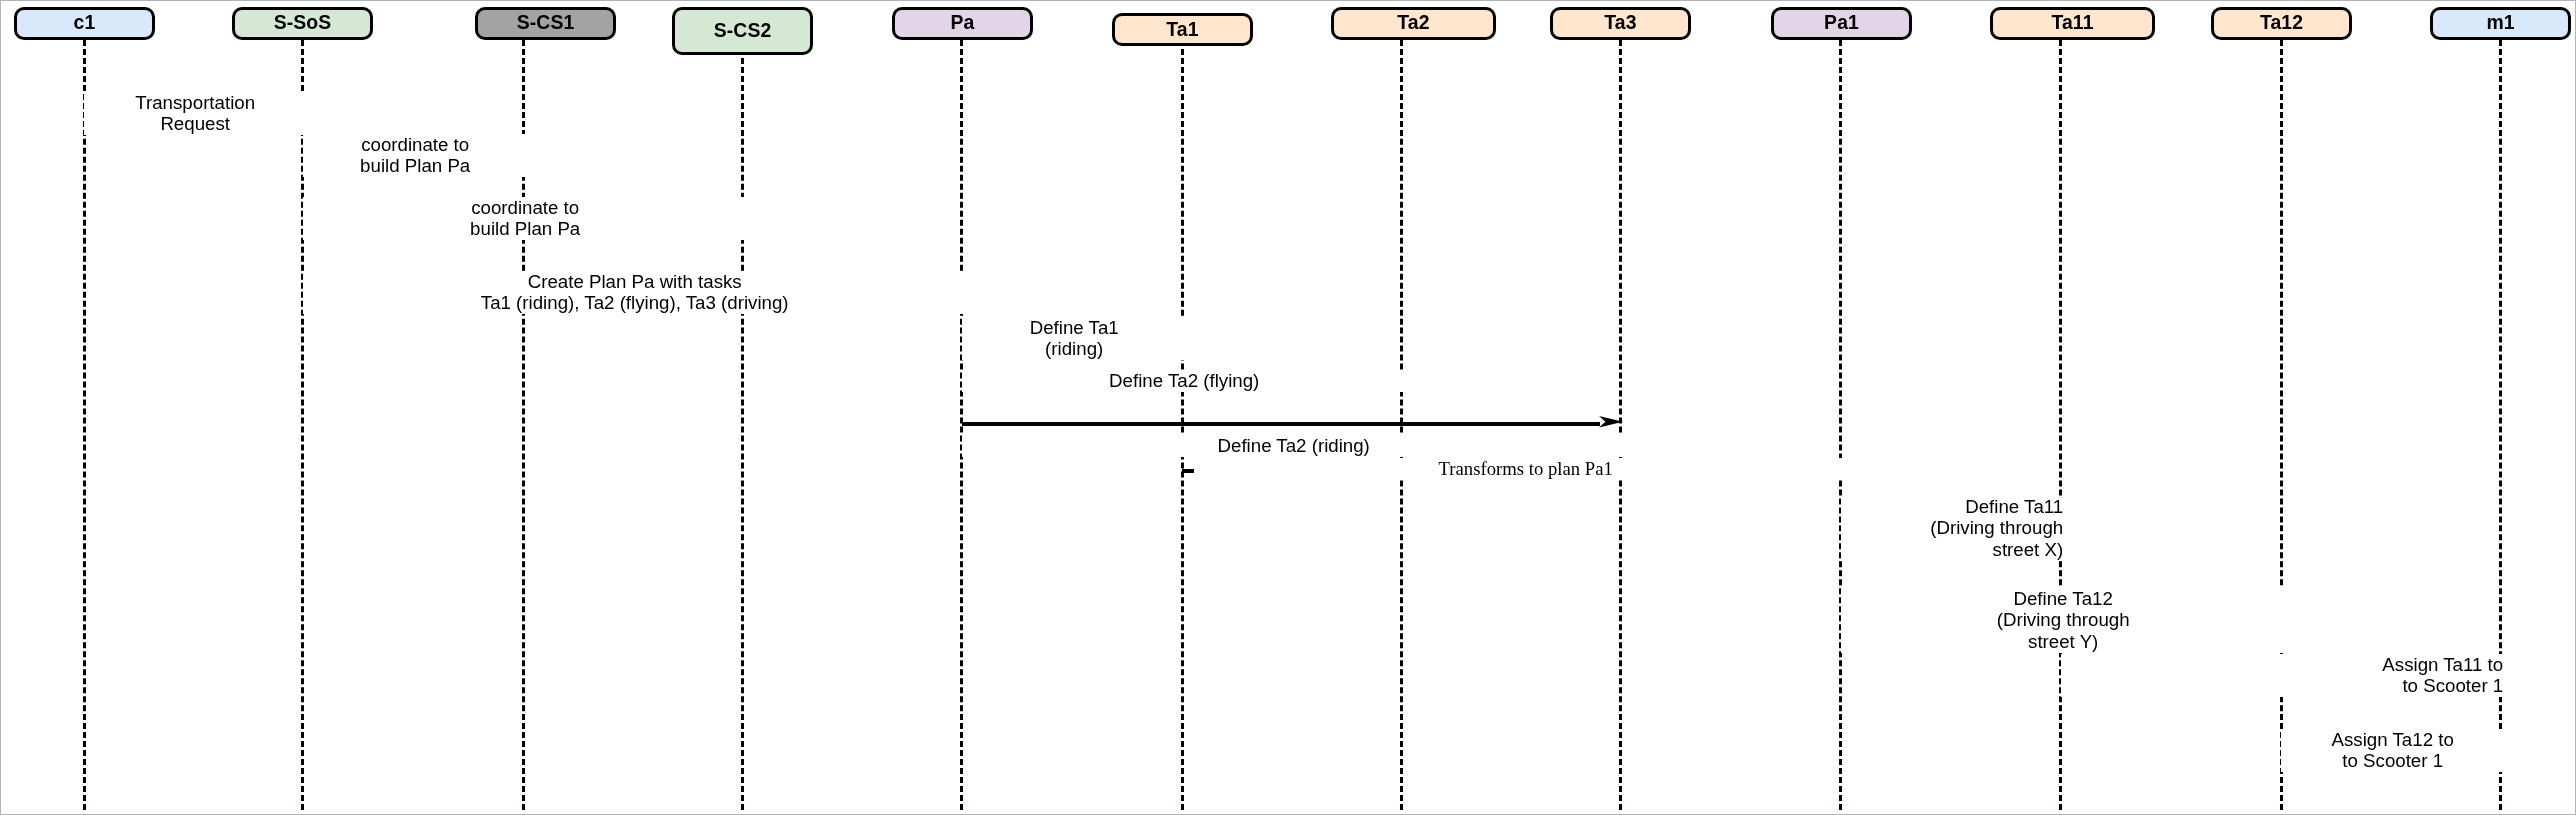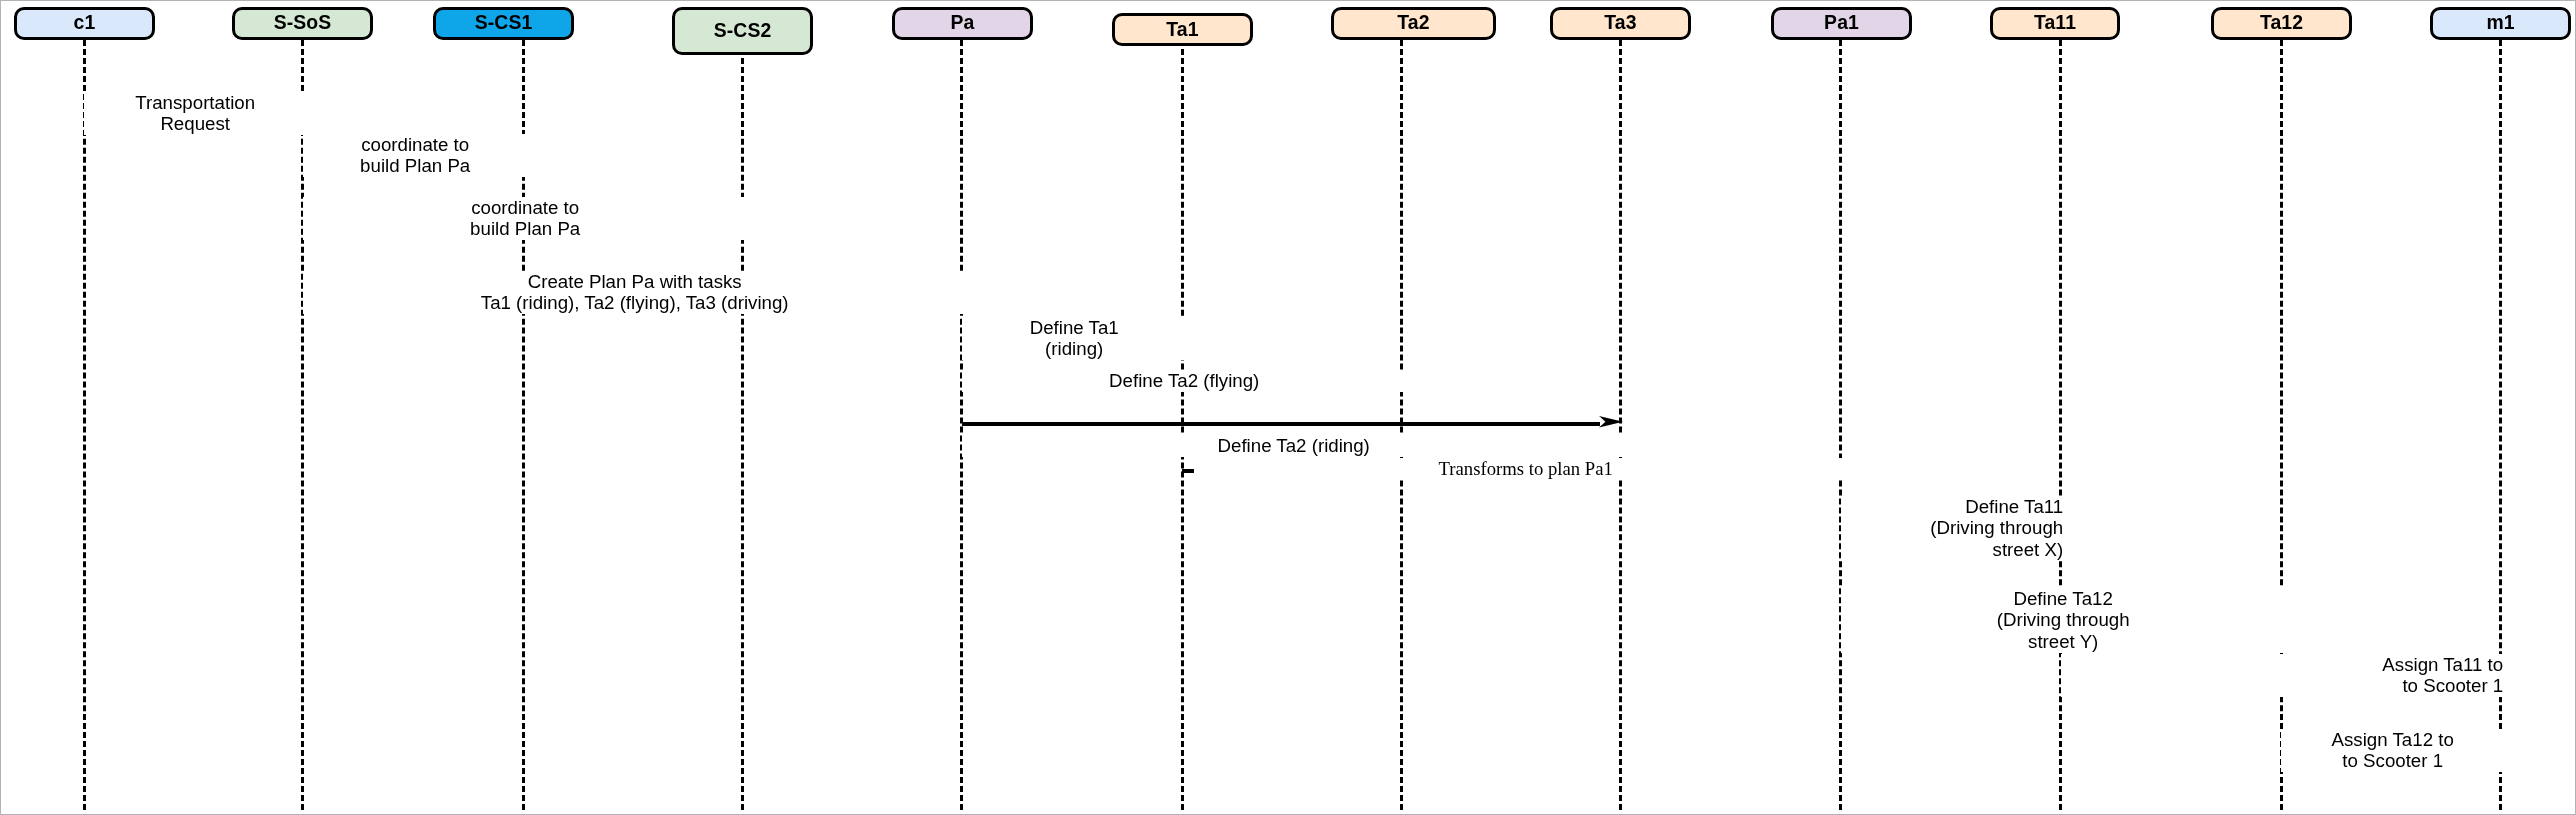--- a/index.html
+++ b/index.html
@@ -210,42 +210,42 @@
 to Scooter 1</div>
       </div>
     </div>
   <div id="participants-layer">
       <div class="participant" style="left: 13px; top: 5.7px; width: 141px; height: 33px; background: rgb(218, 232, 252);">
         <span>c1</span>
       </div>
       <div class="participant" style="left: 231px; top: 5.7px; width: 141px; height: 33px; background: rgb(213, 232, 212);">
         <span>S-SoS</span>
       </div>
-      <div class="participant" style="left: 432px; top: 5.7px; width: 141px; height: 33px; background: #0ea5e9;">
+      <div class="participant" style="left: 474px; top: 5.7px; width: 141px; height: 33px; background: #a3a3a3;">
         <span>S-CS1</span>
       </div>
       <div class="participant" style="left: 671px; top: 5.7px; width: 141px; height: 48px; background: rgb(213, 232, 212);">
         <span>S-CS2</span>
       </div>
       <div class="participant" style="left: 891px; top: 5.7px; width: 141px; height: 33px; background: rgb(225, 213, 231);">
         <span>Pa</span>
       </div>
       <div class="participant" style="left: 1111px; top: 12px; width: 141px; height: 33px; background: rgb(255, 230, 204);">
         <span>Ta1</span>
       </div>
       <div class="participant" style="left: 1330px; top: 5.7px; width: 165px; height: 33px; background: rgb(255, 230, 204);">
         <span>Ta2</span>
       </div>
       <div class="participant" style="left: 1549px; top: 5.7px; width: 141px; height: 33px; background: rgb(255, 230, 204);">
         <span>Ta3</span>
       </div>
       <div class="participant" style="left: 1770px; top: 5.7px; width: 141px; height: 33px; background: rgb(225, 213, 231);">
         <span>Pa1</span>
       </div>
-      <div class="participant" style="left: 1989px; top: 5.7px; width: 130px; height: 33px; background: rgb(255, 230, 204);">
+      <div class="participant" style="left: 1989px; top: 5.7px; width: 165px; height: 33px; background: rgb(255, 230, 204);">
         <span>Ta11</span>
       </div>
       <div class="participant" style="left: 2210px; top: 5.7px; width: 141px; height: 33px; background: rgb(255, 230, 204);">
         <span>Ta12</span>
       </div>
       <div class="participant" style="left: 2429px; top: 5.7px; width: 141px; height: 33px; background: rgb(218, 232, 252);">
         <span>m1</span>
       </div>
     </div>
 </div>

